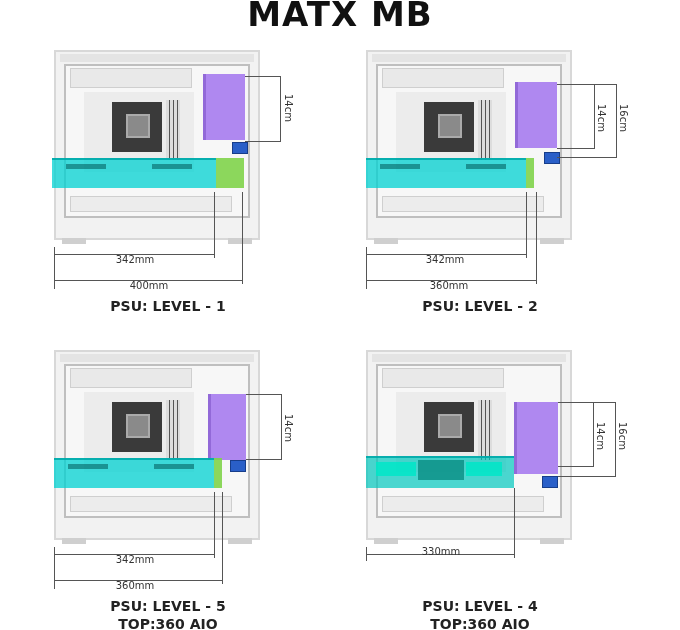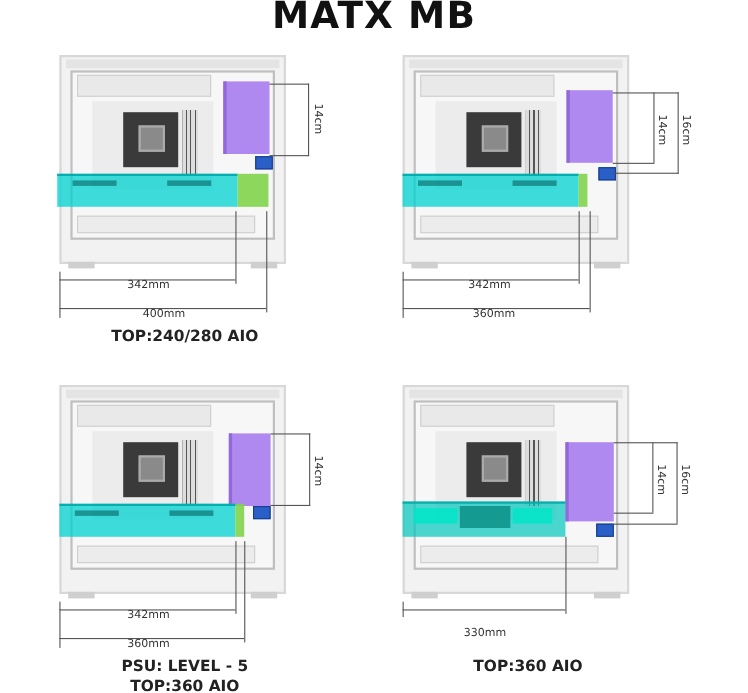--- a/index.html
+++ b/index.html
@@ -61,21 +61,21 @@
   <div class="vtext" style="left:243px; top:52px;">14cm</div>
 
   <div class="dimline" style="left:14px; top:205px; width:1px; height:42px;"></div>
   <div class="dimline" style="left:14px; top:212px; width:160px; height:1px;"></div>
   <div class="dimline" style="left:174px; top:150px; width:1px; height:66px;"></div>
   <div class="dimtext" style="left:60px; top:212px; width:70px;">342mm</div>
   <div class="dimline" style="left:14px; top:238px; width:188px; height:1px;"></div>
   <div class="dimline" style="left:202px; top:150px; width:1px; height:92px;"></div>
   <div class="dimtext" style="left:74px; top:238px; width:70px;">400mm</div>
   <div class="caption" style="left:-32px; top:255px;">
-    <div>TOP:240/280 AIO</div>
+    <div>PSU: LEVEL - 1</div>
   </div>
 </div>
 
 <div class="panel" style="left:352px; top:42px;">
   <div class="case">
     <div class="toprail"></div>
     <div class="inner"></div>
     <div class="fanrow-top"></div>
     <div class="fanrow-bot"></div>
     <div class="mb"></div>
@@ -100,20 +100,21 @@
   <div class="dimline" style="left:264px; top:42px; width:1px; height:74px;"></div>
   <div class="vtext" style="left:266px; top:62px;">16cm</div>
   <div class="dimline" style="left:14px; top:205px; width:1px; height:42px;"></div>
   <div class="dimline" style="left:14px; top:212px; width:160px; height:1px;"></div>
   <div class="dimline" style="left:174px; top:150px; width:1px; height:66px;"></div>
   <div class="dimtext" style="left:58px; top:212px; width:70px;">342mm</div>
   <div class="dimline" style="left:14px; top:238px; width:170px; height:1px;"></div>
   <div class="dimline" style="left:184px; top:150px; width:1px; height:92px;"></div>
   <div class="dimtext" style="left:62px; top:238px; width:70px;">360mm</div>
   <div class="caption" style="left:-32px; top:255px;">
+    <div>PSU: LEVEL - 2</div>
   </div>
 </div>
 
 <div class="panel" style="left:40px; top:342px;">
   <div class="case">
     <div class="toprail"></div>
     <div class="inner"></div>
     <div class="fanrow-top"></div>
     <div class="fanrow-bot"></div>
     <div class="mb"></div>
@@ -170,17 +171,18 @@
   <div class="dimline" style="left:206px; top:60px; width:58px; height:1px;"></div>
   <div class="dimline" style="left:206px; top:124px; width:36px; height:1px;"></div>
   <div class="dimline" style="left:241px; top:60px; width:1px; height:64px;"></div>
   <div class="vtext" style="left:243px; top:80px;">14cm</div>
   <div class="dimline" style="left:206px; top:134px; width:58px; height:1px;"></div>
   <div class="dimline" style="left:263px; top:60px; width:1px; height:74px;"></div>
   <div class="vtext" style="left:265px; top:80px;">16cm</div>
   <div class="dimline" style="left:14px; top:205px; width:1px; height:14px;"></div>
   <div class="dimline" style="left:14px; top:212px; width:148px; height:1px;"></div>
   <div class="dimline" style="left:162px; top:146px; width:1px; height:70px;"></div>
-  <div class="dimtext" style="left:54px; top:228px; width:70px;text-align:center;">330mm</div>
+  <div class="dimtext" style="left:54px; top:204px; width:70px;text-align:center;">330mm</div>
   <div class="caption" style="left:-32px; top:255px;">
+    <div>PSU: LEVEL - 4</div>
     <div>TOP:360 AIO</div>
   </div>
 </div>
 
 </body></html>

